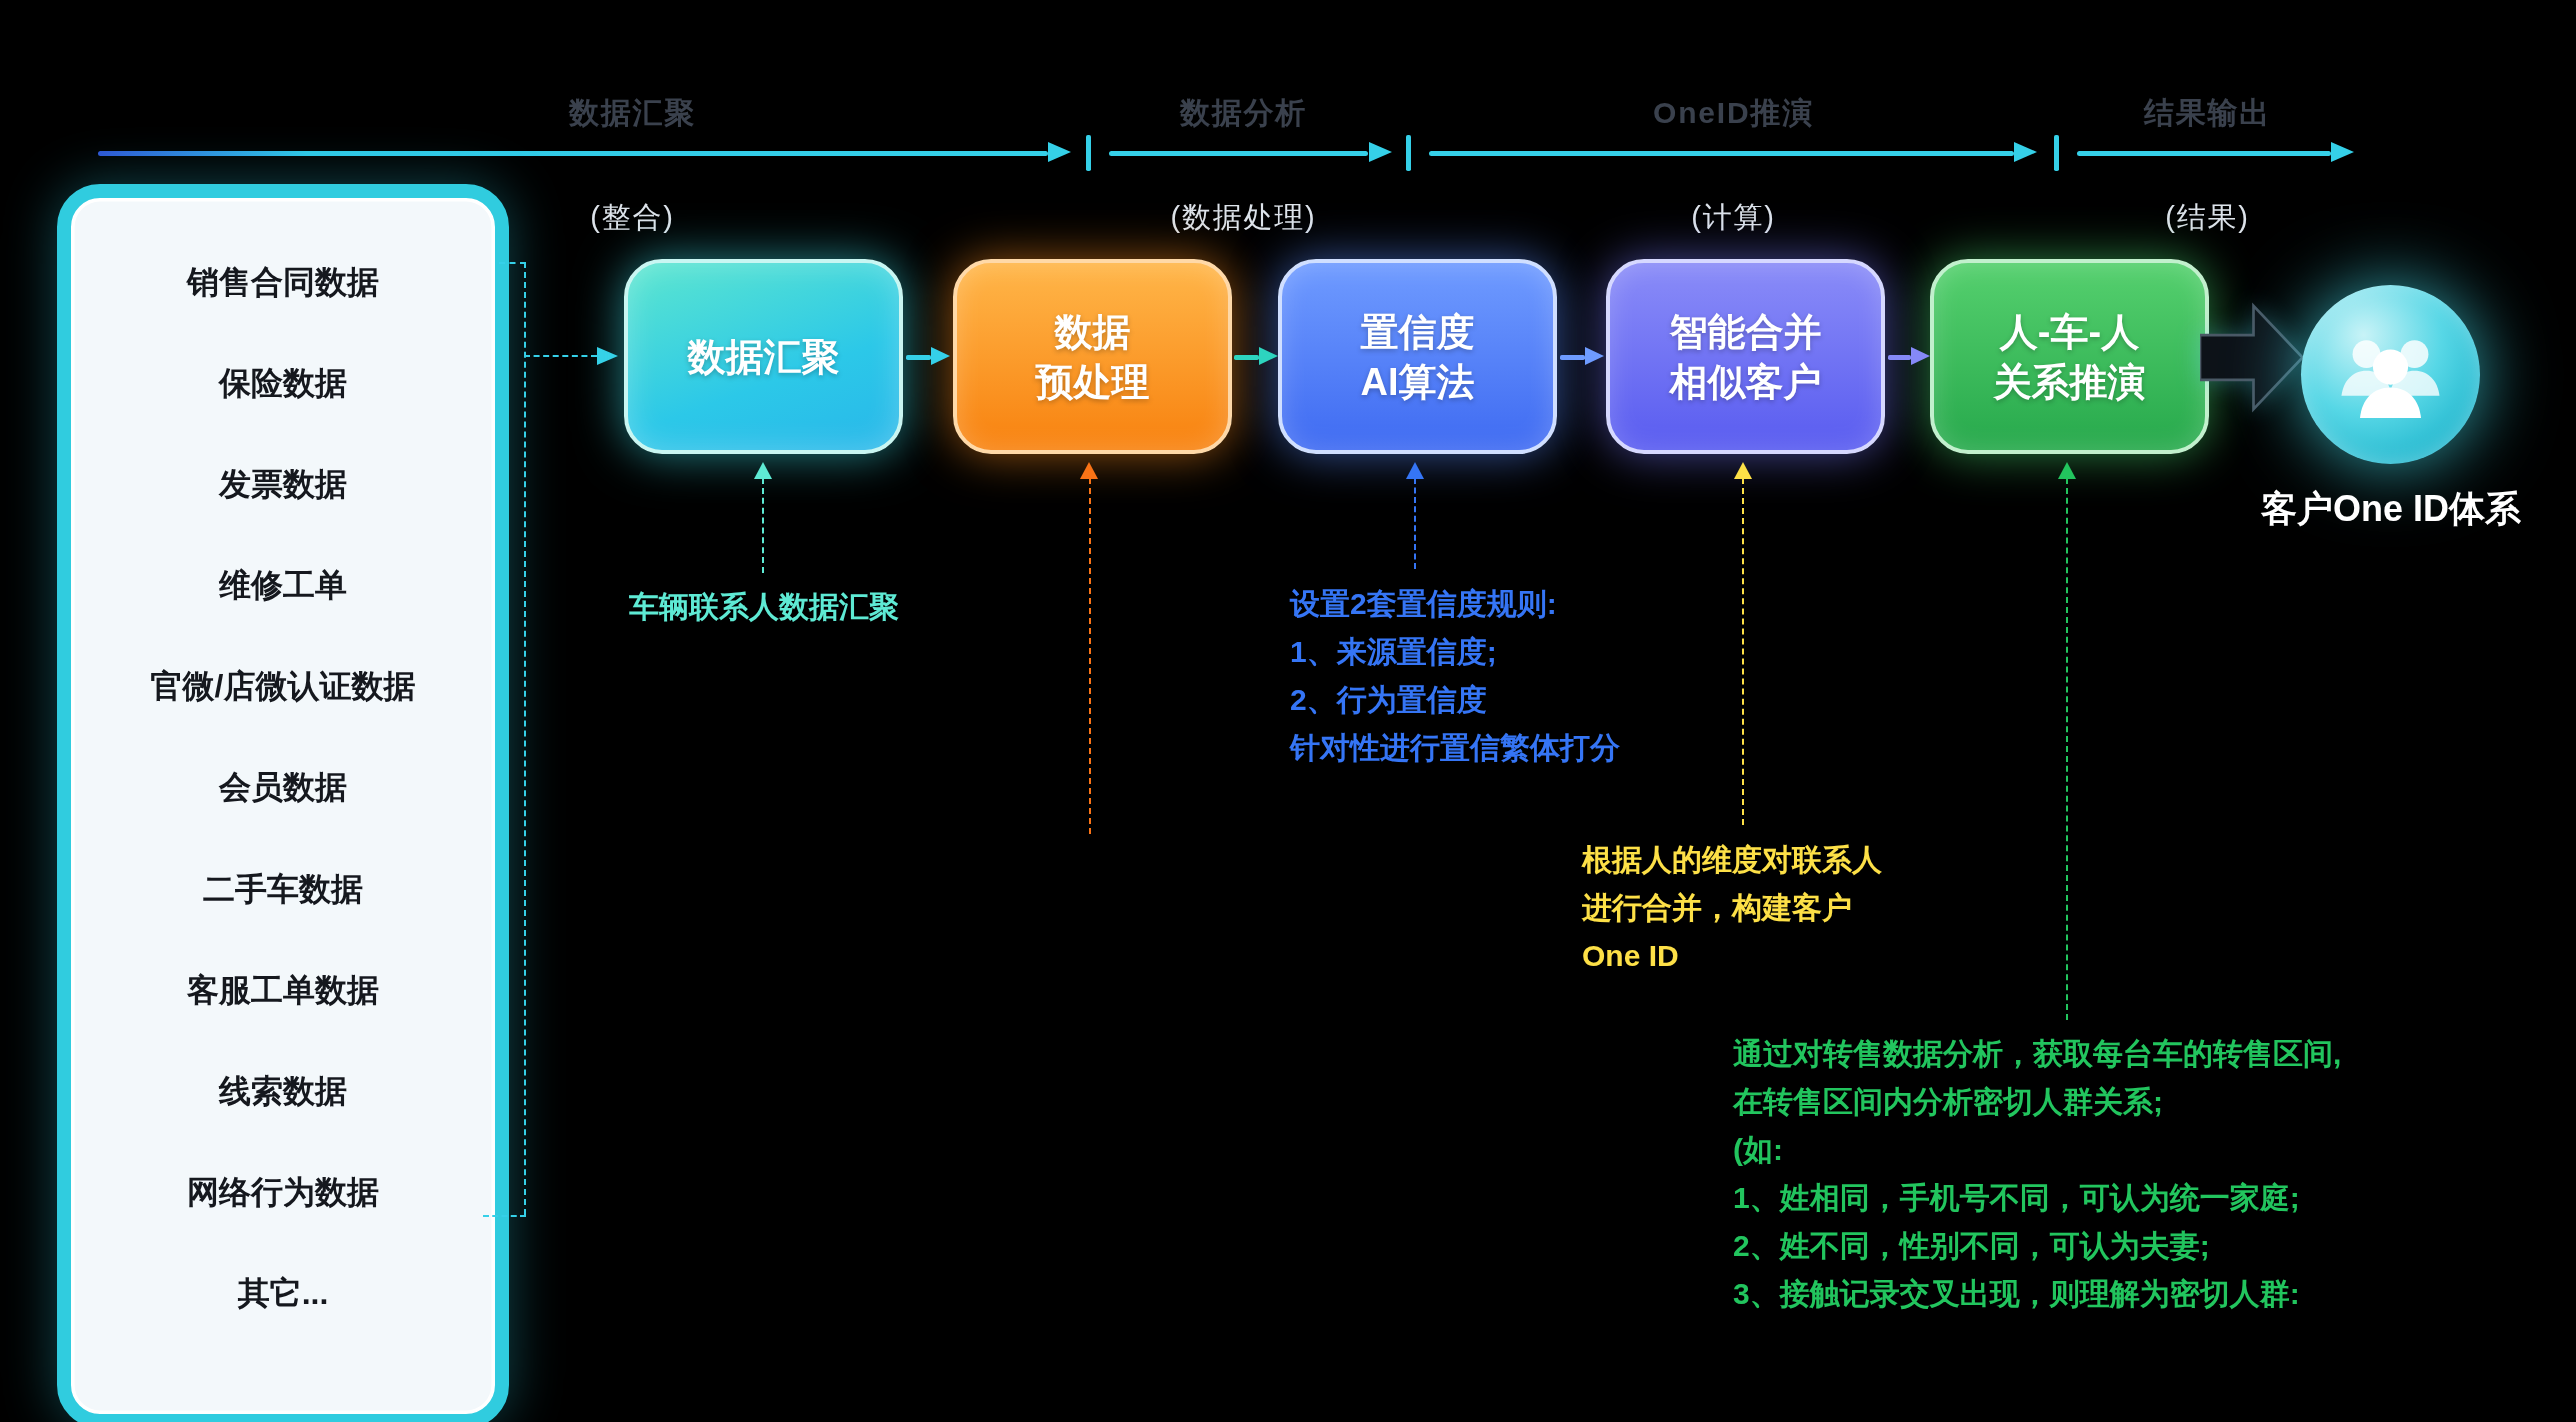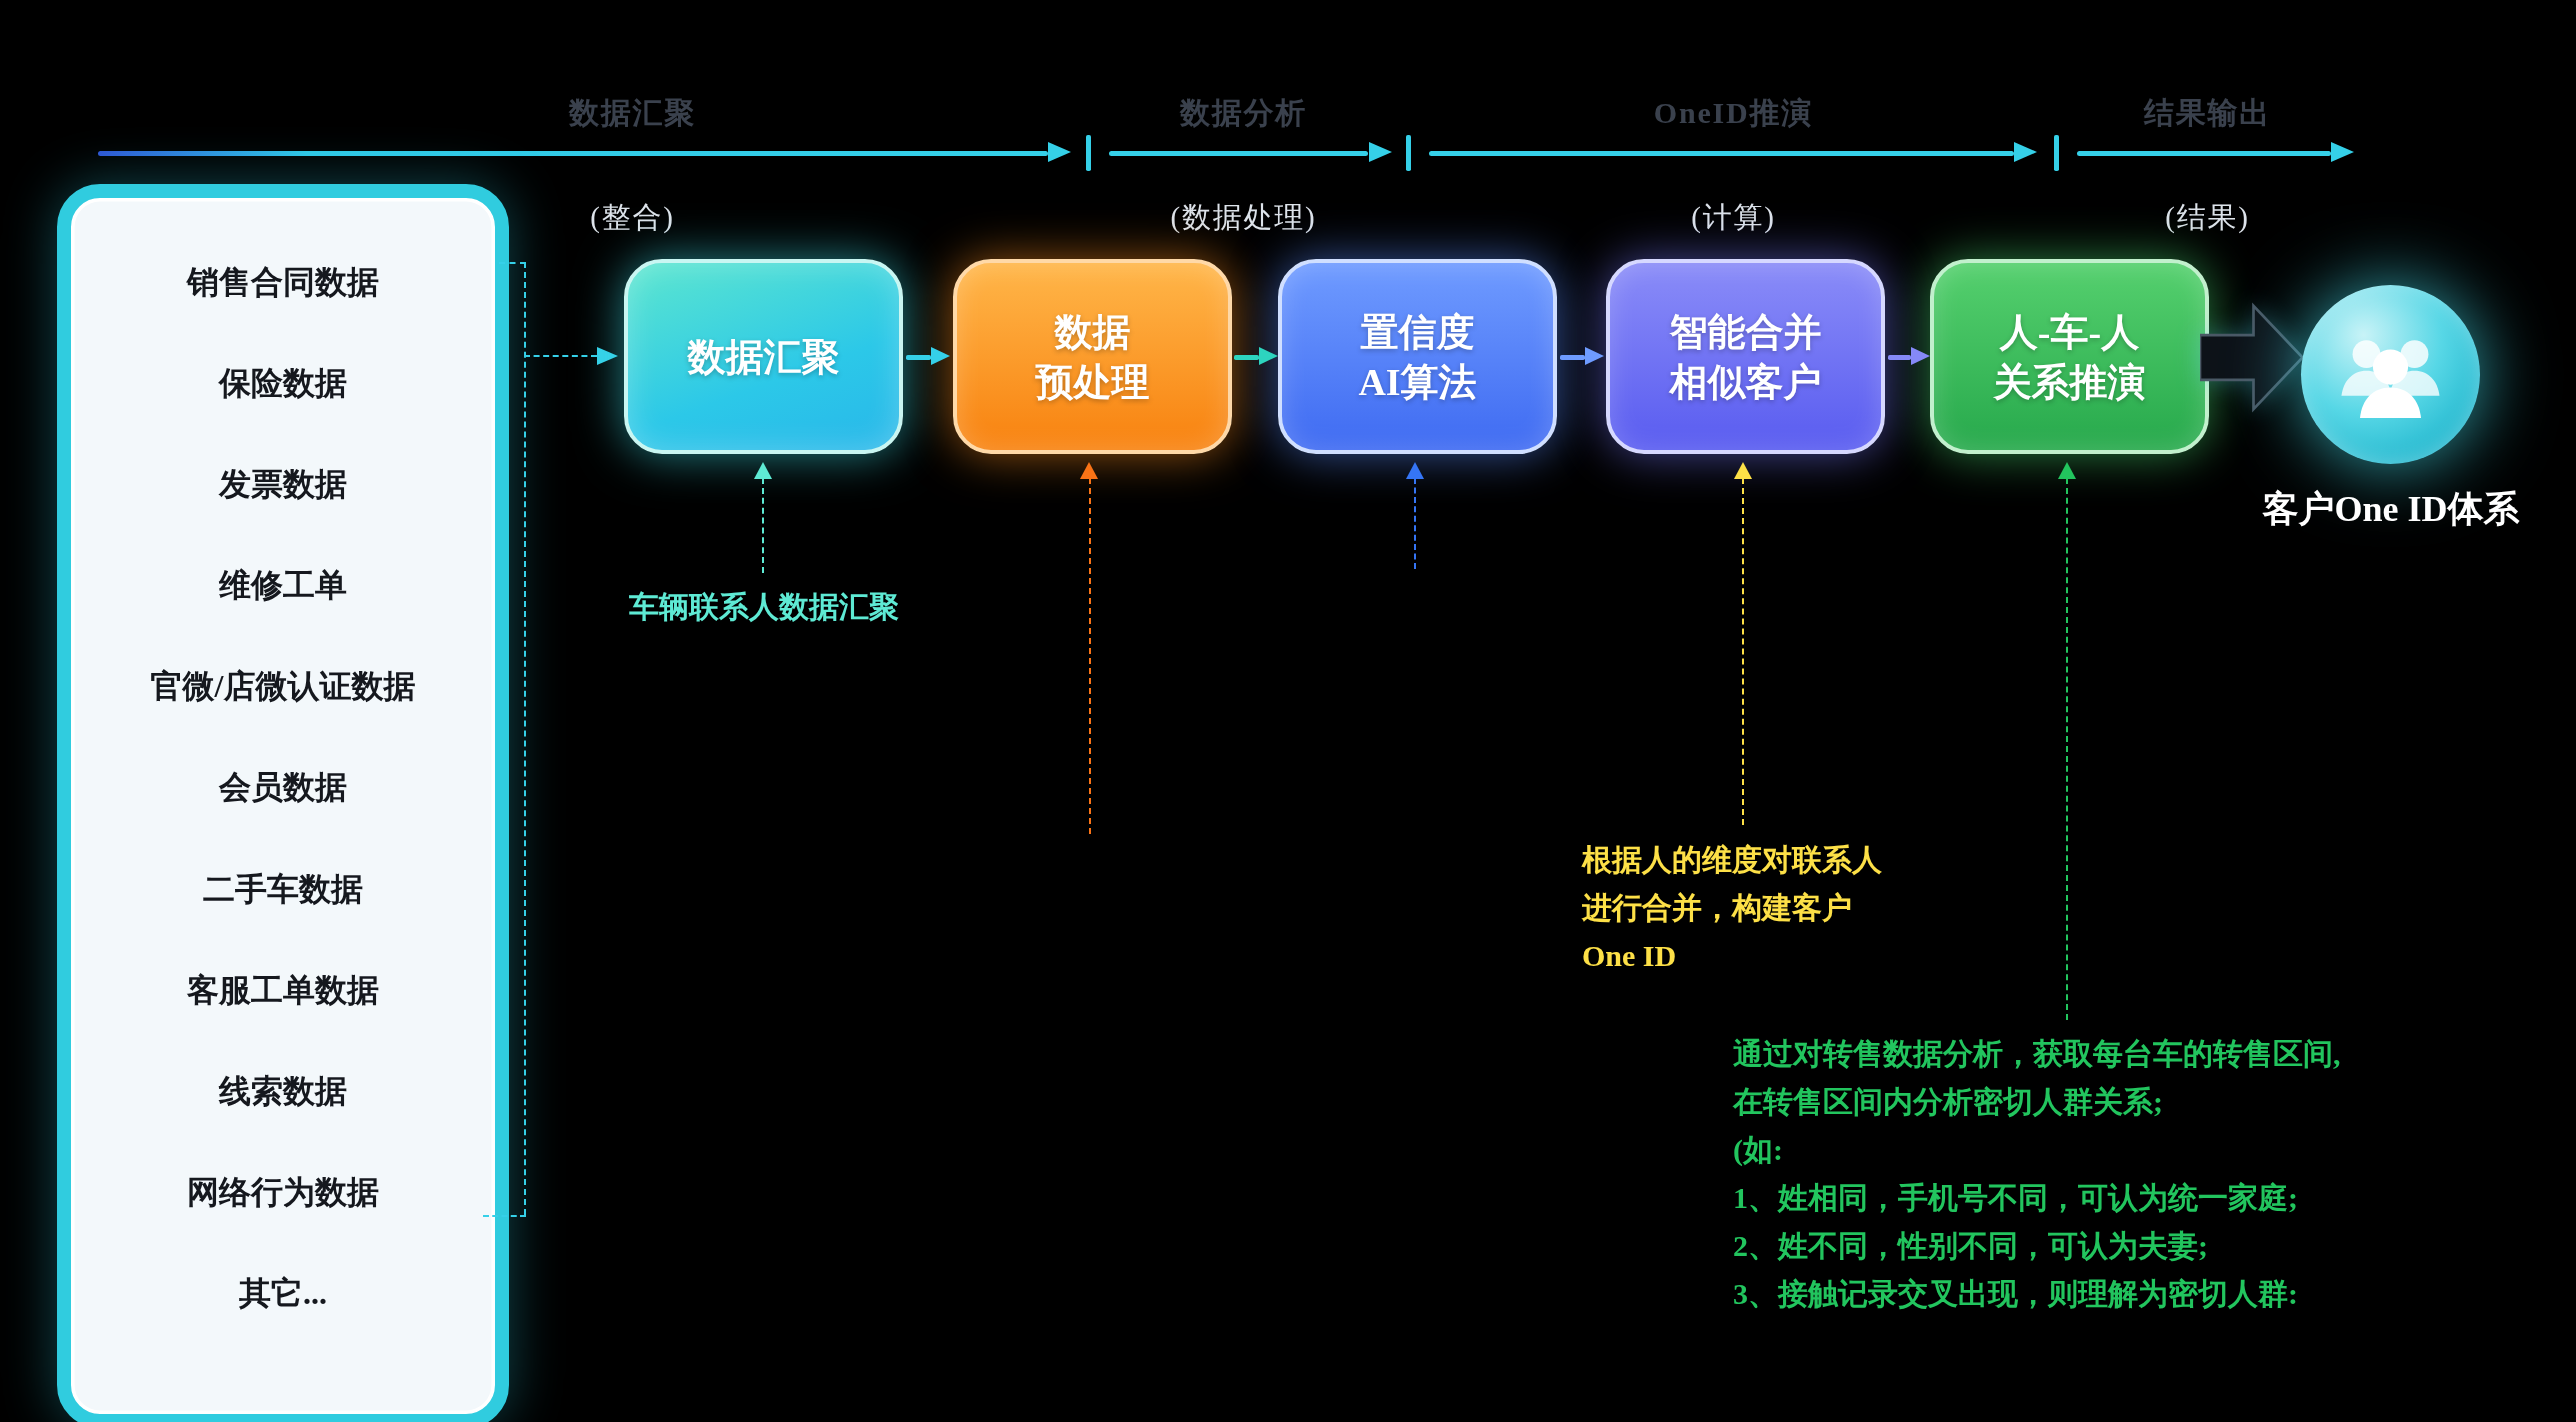--- a/index.html
+++ b/index.html
@@ -1,18 +1,18 @@
 <!DOCTYPE html>
 <html style="font-size:14.3px"><head>
 <meta charset="utf-8">
 <style>
   html,body{margin:0;padding:0;background:#000;}
   .canvas{
     position:relative; width:2576px; height:1422px; background:#000;
-    font-family:Liberation Serif, serif; overflow:hidden;
+    font-family:Liberation Sans, sans-serif; overflow:hidden;
   }
   .abs{position:absolute;}
 
   
   .phase-label{position:absolute; width:349px; text-align:center; font-size:30px; font-weight:700; color:#3a414d; letter-spacing:1.8px;}
   .phase-sub{position:absolute; width:349px; text-align:center; font-size:29px; font-weight:500; color:#dde3ea; letter-spacing:1.8px;margin-top:32px;}
   .hline{position:absolute; height:4.5px; background:#35d0e8; border-radius:2.7px;}
   .hline.grad{background:linear-gradient(90deg,#2f55d4,#30c8e6 22%,#35d0e8);}
   .h-head{position:absolute; width:0; height:0; border-top:10.7px solid transparent; border-bottom:10.7px solid transparent; border-left:23px solid #35d0e8;}
   .tick{position:absolute; width:4.5px; height:36px; background:#35d0e8; border-radius:1.8px;}
@@ -181,20 +181,26 @@
   <div class="vnote-dash c-purple" style="left:1742px; top:478px; height:347px;"></div>
 
   <div class="up-head c-green" style="left:2058px; top:462px;"></div>
   <div class="vnote-dash c-green" style="left:2066px; top:478px; height:542px;"></div>
 
   <div class="note note-center" style="left:585px; top:583px; width:358px;">
     <div class="note-line c-cyan">车辆联系人数据汇聚</div>
   </div>
 
 
+  <div class="note" style="left:1290px; top:580px;">
+    <div class="note-line c-blue">设置2套置信度规则:</div>
+    <div class="note-line c-blue">1、来源置信度;</div>
+    <div class="note-line c-blue">2、行为置信度</div>
+    <div class="note-line c-blue">针对性进行置信繁体打分</div>
+  </div>
 
   <div class="note" style="left:1582px; top:836px;">
     <div class="note-line c-purple">根据人的维度对联系人</div>
     <div class="note-line c-purple">进行合并，构建客户</div>
     <div class="note-line c-purple">One ID</div>
   </div>
 
   <div class="note" style="left:1733px; top:1030px;">
     <div class="note-line c-green">通过对转售数据分析，获取每台车的转售区间,</div>
     <div class="note-line c-green">在转售区间内分析密切人群关系;</div>

